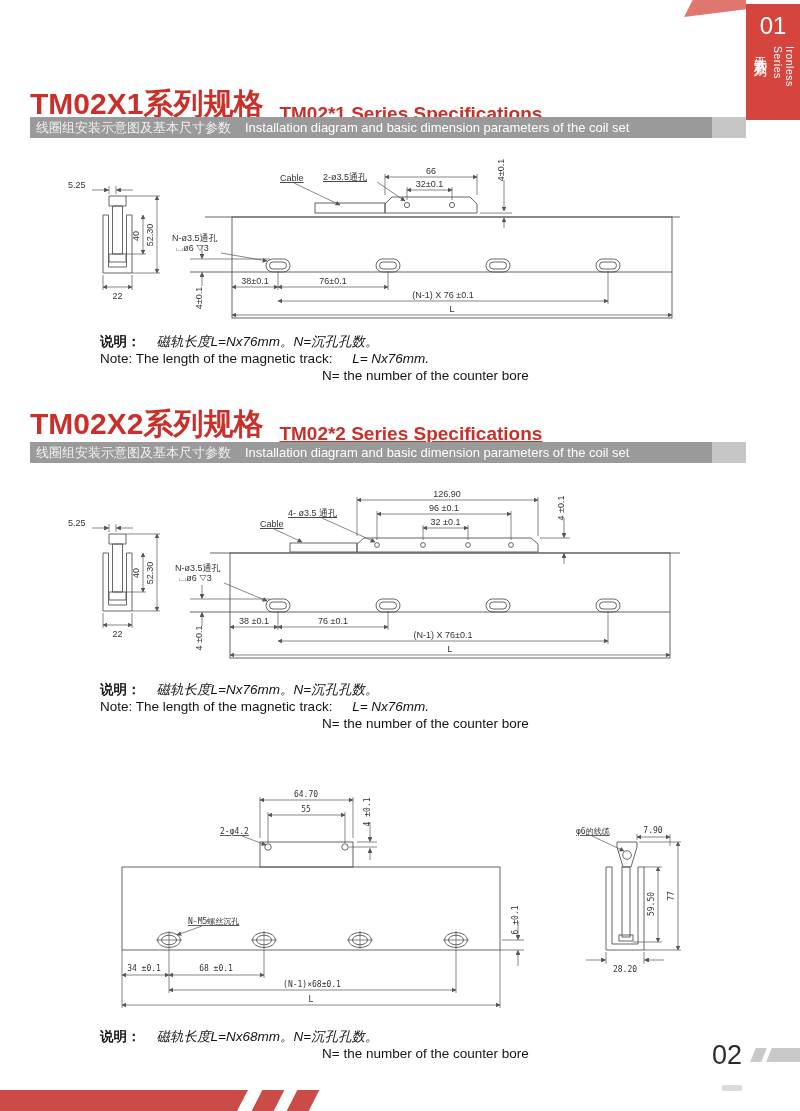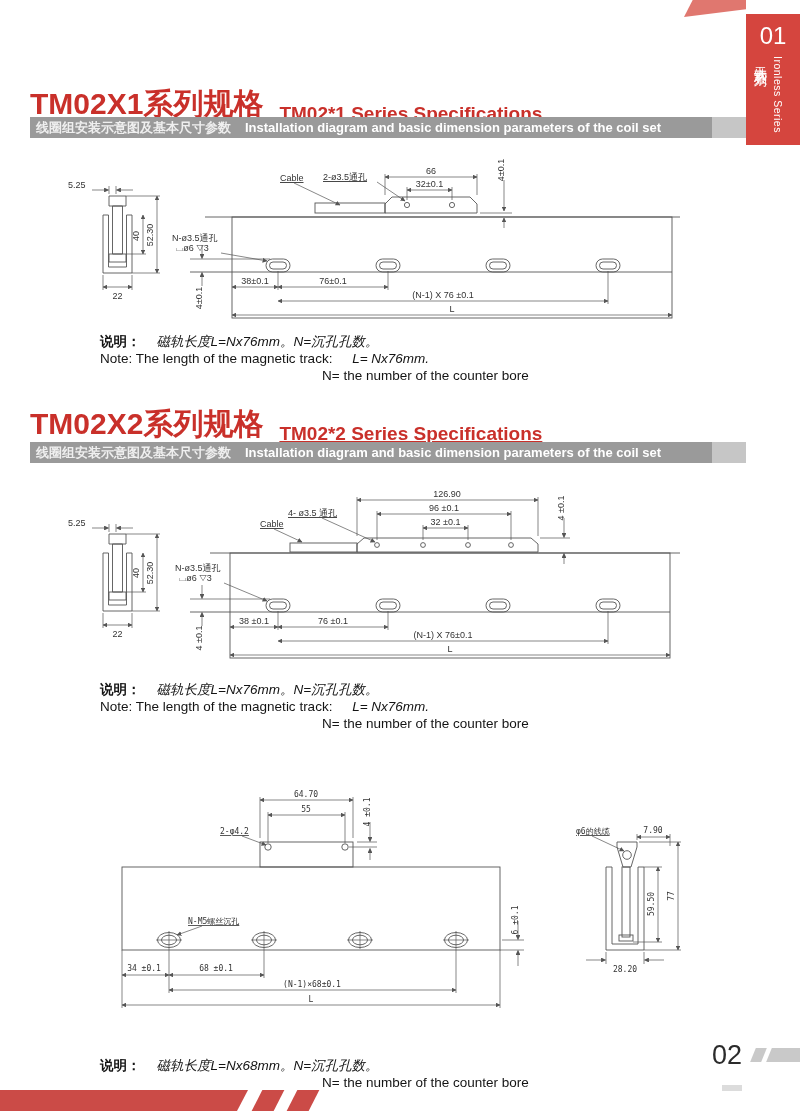--- a/index.html
+++ b/index.html
@@ -1,30 +1,30 @@
 <!DOCTYPE html>
 <html><head>
 <meta charset="utf-8">
 <style>
   html,body{margin:0;padding:0;background:#fff;}
   .page{position:relative;width:800px;height:1111px;background:#fff;overflow:hidden;
         font-family:"Liberation Sans",sans-serif;}
   
   .corner-stripe{position:absolute;left:684px;top:0;width:62px;height:17px;background:#e0776f;
         clip-path:polygon(14% 0,100% 0,100% 55%,0 100%);}
-  .tab{position:absolute;left:746px;top:14px;width:54px;height:131px;background:#d5453e;}
+  .tab{position:absolute;left:746px;top:4px;width:54px;height:116px;background:#d5453e;}
   .tab-num{position:absolute;top:8px;left:0;width:100%;text-align:center;color:#fff;font-size:24px;}
   .tab-cn{position:absolute;left:5px;top:42px;writing-mode:vertical-rl;color:#fff;font-size:13px;letter-spacing:2px;}
   .tab-en{position:absolute;left:26px;top:42px;writing-mode:vertical-rl;color:#fff;font-size:10.5px;letter-spacing:0.5px;}
   
   .sec-head{position:absolute;left:30px;display:flex;align-items:flex-end;gap:16px;white-space:nowrap;}
   .sec-head h1{margin:0;font-size:30px;font-weight:bold;color:#c9302a;}
   .sec-head .sub{font-size:19px;font-weight:bold;color:#c9302a;text-decoration:underline;}
   .bar{position:absolute;left:30px;width:682px;height:21px;background:#9a9a9a;
-       font-size:13px;line-height:21px;white-space:nowrap;font-weight:bold;}
+       font-size:13px;line-height:21px;white-space:nowrap;}
   .bar .cn{color:#efefef;margin-left:6px;}
   .bar .en{color:#ffffff;margin-left:14px;}
   .bar .tail{position:absolute;left:682px;top:0;width:34px;height:21px;background:#c6c6c6;}
   
   .note{position:absolute;left:100px;font-size:13.5px;color:#141414;line-height:17px;}
   .note .b{font-weight:bold;}
   .note .fi{font-style:italic;margin-left:16px;}
   .note .l3{padding-left:222px;}
   
   svg{position:absolute;}
@@ -349,21 +349,21 @@
         <line class="dim" x1="553" y1="152" x2="582" y2="152"></line>
       <text transform="rotate(-90 574 114)" x="574" y="114" text-anchor="middle">59.50</text>
       <line class="dim" x1="506" y1="170" x2="525.5" y2="170" marker-end="url(#m3)"></line>
       <line class="dim" x1="584" y1="170" x2="564.5" y2="170" marker-end="url(#m3)"></line>
       <line class="dim" x1="526" y1="162" x2="526" y2="174"></line>
         <line class="dim" x1="564" y1="162" x2="564" y2="174"></line>
       <text x="545" y="182" text-anchor="middle">28.20</text>
     </g>
   </svg>
 
-  <div class="note" style="top:1057px">
+  <div class="note" style="top:1028px">
     <div><span class="b">说明：</span><span class="fi">磁轨长度L=Nx68mm。N=沉孔孔数。</span></div>
     <div class="l3">N= the number of the counter bore</div>
   </div>
 
   <div class="page-num">02</div>
   <div class="pg-small"></div>
   <div class="pg-big"></div>
   <div class="pg-under"></div>
   <div class="band"></div>
   <div class="stripe1"></div>

